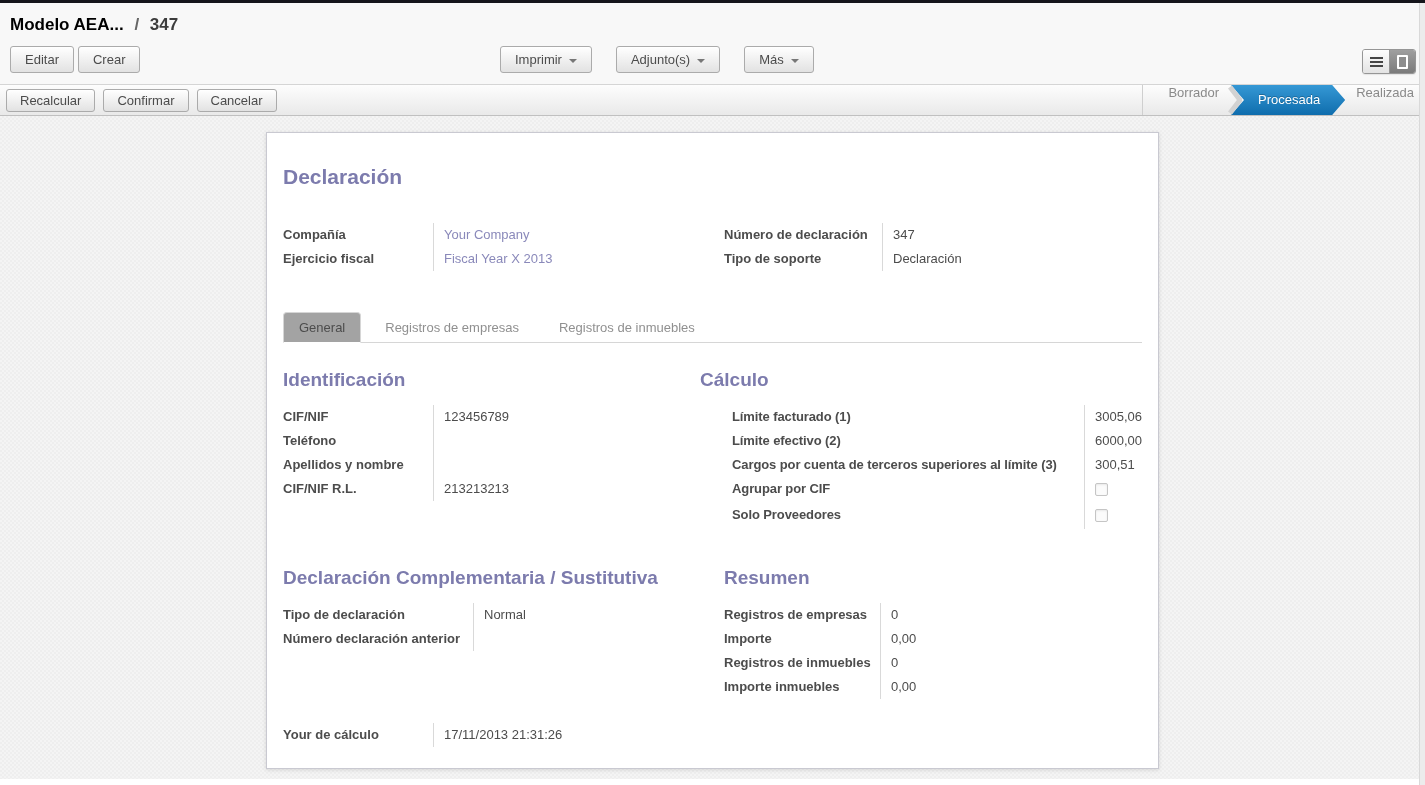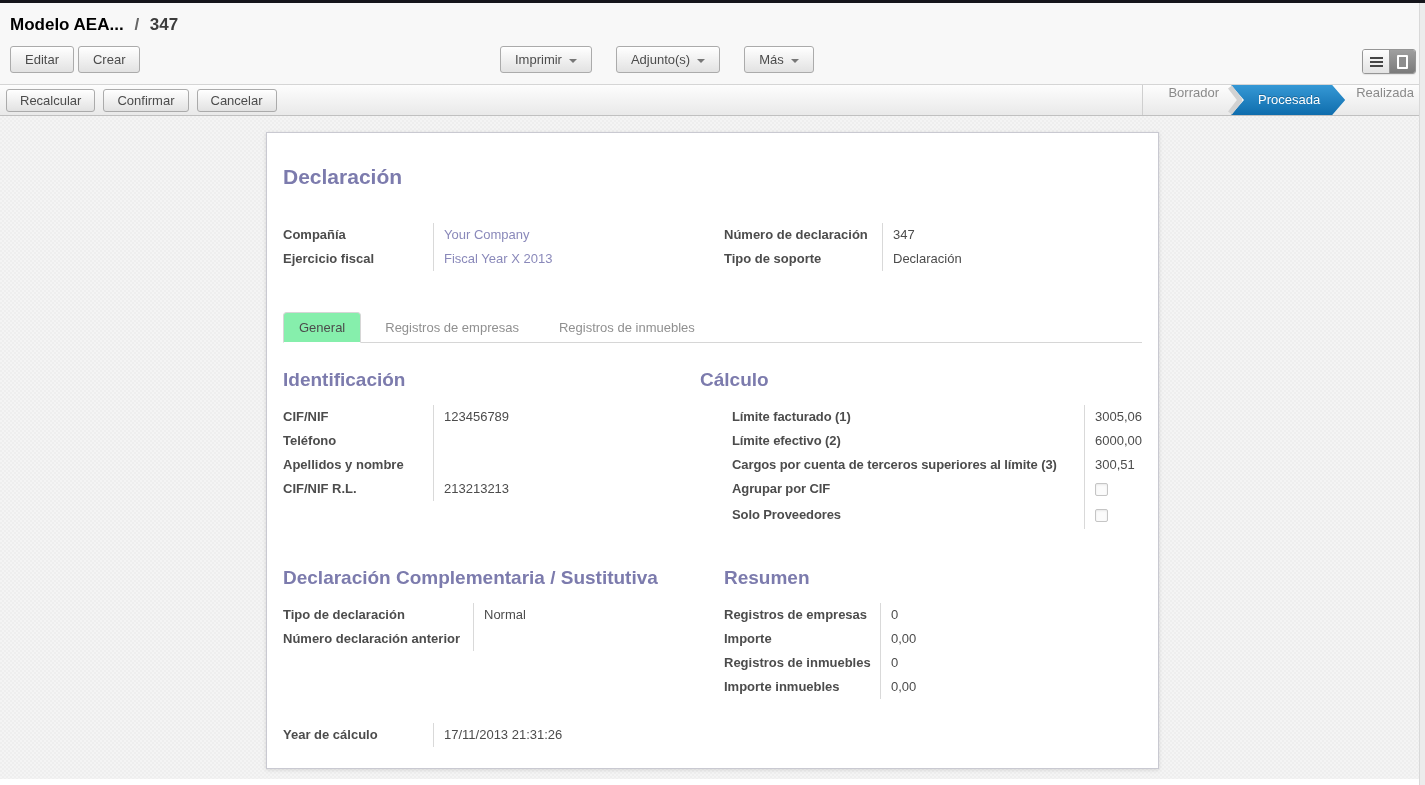--- a/index.html
+++ b/index.html
@@ -85,21 +85,21 @@
   .g-headR .flabel { width:158px; }
   .g-ident .flabel { width:150px; }
   .g-calc  .flabel { width:352px; letter-spacing:-0.1px;margin-left:32px; }
   .g-comp  .flabel { width:190px; }
   .g-res   .flabel { width:156px; }
   .g-foot  .flabel { width:150px; }
 
   .tabs { margin-top:40px; display:flex; border-bottom:1px solid #d6d6d6; }
   .tab { font-size:13px; color:#909090; padding:7px 15px; cursor:pointer;
          position:relative; top:1px; border:1px solid transparent; margin-right:8px; }
-  .tab.active { background:#86efac; border:1px solid #d6d6d6; border-bottom-color:#fff;
+  .tab.active { background:#a3a3a3; border:1px solid #d6d6d6; border-bottom-color:#fff;
                 border-radius:4px 4px 0 0; color:#4c4c4c; }
 
   .sections1 { margin-top:26px; }
   .sections2 { margin-top:38px; }
   .sec-title { color:#7c7bad; font-size:19px; font-weight:bold; margin-bottom:14px; }
   .footer-row { margin-top:24px; width:441px; }
 
   .checkbox { display:inline-block; width:13px; height:13px; margin-top:2px;
               border:1px solid #c5c5c5; border-radius:2px; background:#fbfbfb;
               box-shadow:inset 0 1px 2px rgba(0,0,0,.08); cursor:pointer; }
@@ -267,21 +267,21 @@
         </div>
         <div class="frow">
           <div class="flabel">Importe inmuebles</div>
           <div class="fvalue">0,00</div>
         </div>
       </div>
     </div>
 
     <div class="footer-row g-foot">
       <div class="frow">
-        <div class="flabel">Year de cálculo</div>
+        <div class="flabel">Your de cálculo</div>
         <div class="fvalue">17/11/2013 21:31:26</div>
       </div>
     </div>
 
   </div>
 </div>
 
 <div class="scroll-strip"></div>
 
 </body></html>

